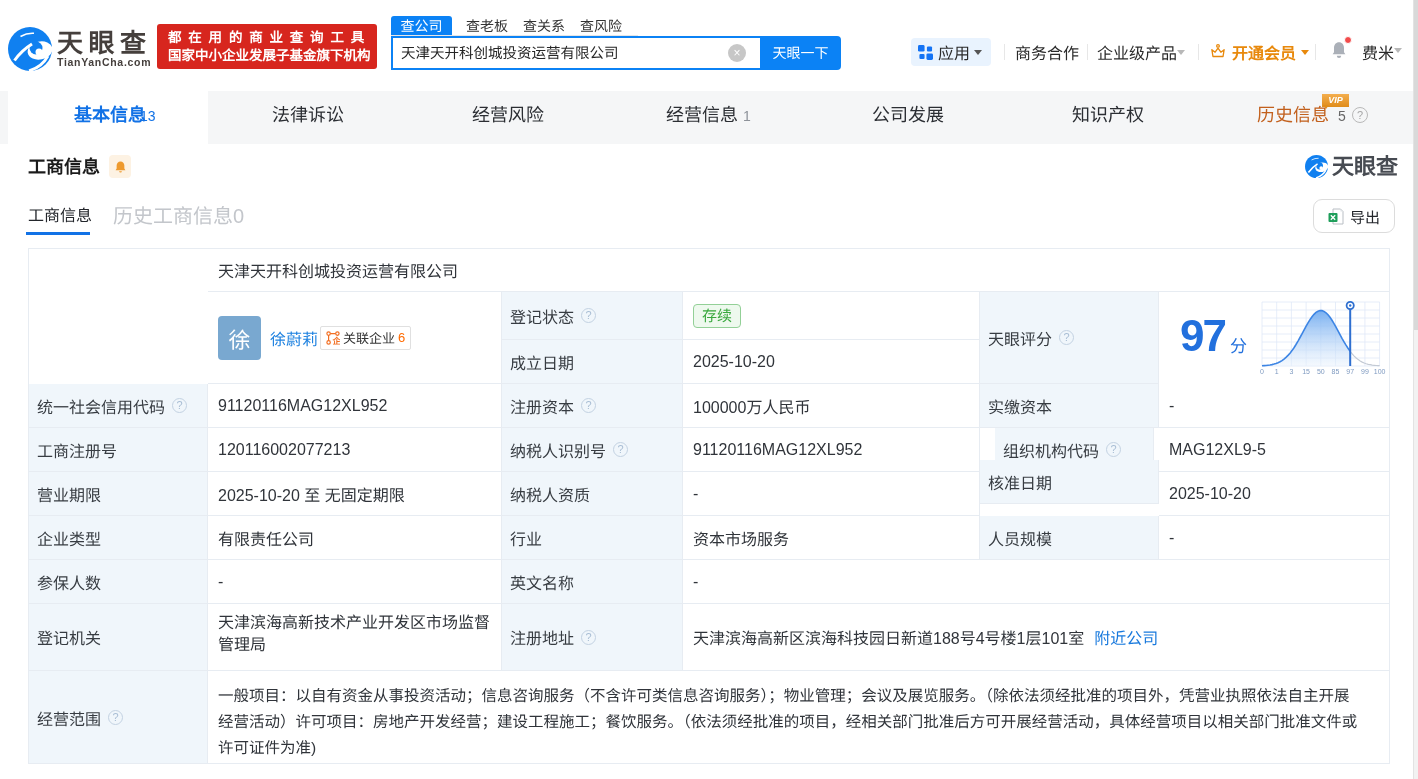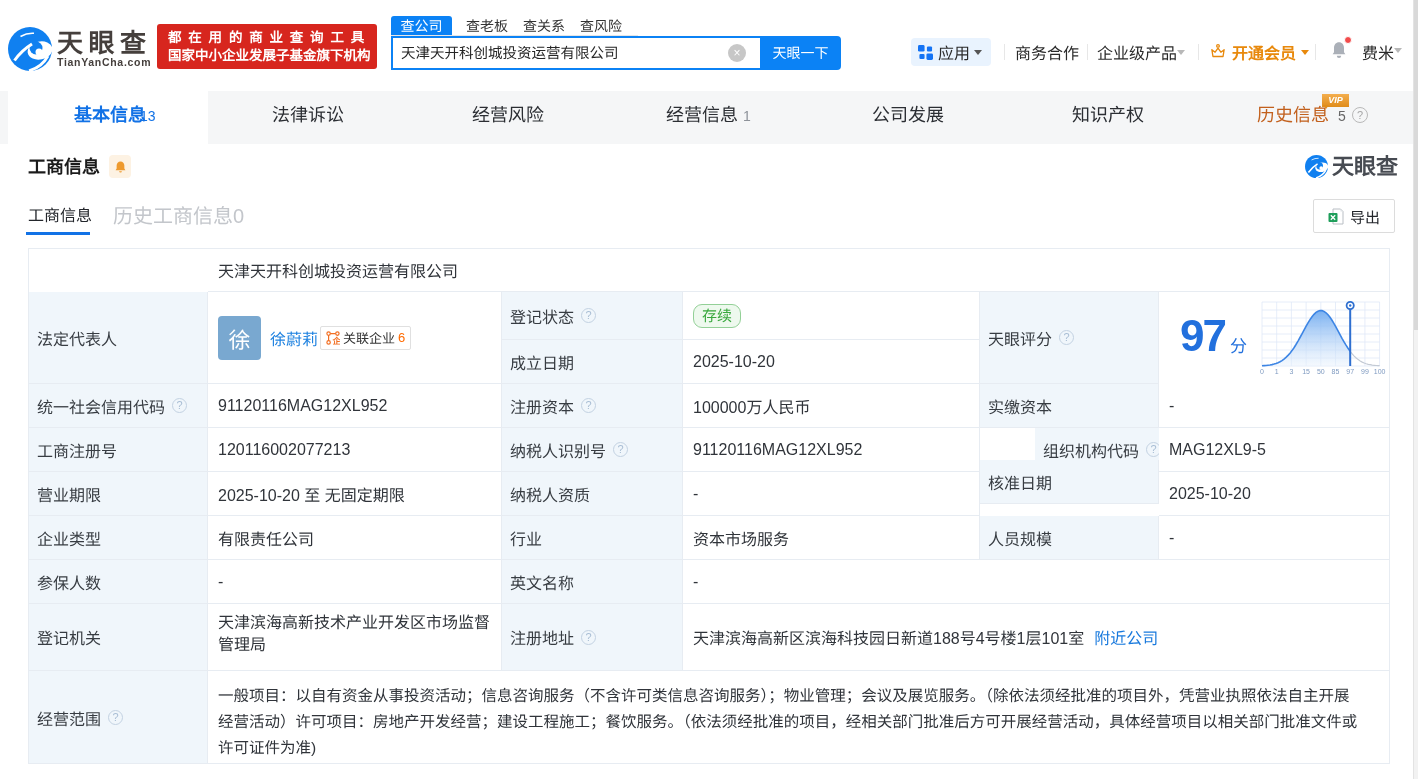--- a/index.html
+++ b/index.html
@@ -113,75 +113,74 @@
  <path d="M6.5,33.5 Q13.5,23.5 24,17" stroke="#fff" stroke-width="3" fill="none"></path>
  <path d="M12.5,9.5 Q19,5.8 26,6.3" stroke="#fff" stroke-width="1.5" fill="none"></path>
  <path d="M21,43.7 Q33.5,40.5 40,29" stroke="#fff" stroke-width="2.7" fill="none"></path>
 </svg>
 <div class="a" style="left:1332px;top:156px;font-size:22px;font-weight:bold;color:#474b52;line-height:22px">天眼查</div>
 
 <div class="a" style="left:28px;top:207px;font-size:16px;color:#23262b;line-height:18px">工商信息</div>
 <div class="a" style="left:113px;top:207px;font-size:20px;color:#c3c6cb;line-height:18px">历史工商信息0</div>
 <div class="a" style="left:26px;top:232px;width:64px;height:3px;background:#1272e6"></div>
 
-<div class="a flex" style="left:1313px;top:199px;width:82px;height:34px;border:1px solid #dcdcdc;border-radius:2px;background:#fff;justify-content:center;gap:6px">
+<div class="a flex" style="left:1313px;top:199px;width:82px;height:34px;border:1px solid #dcdcdc;border-radius:9px;background:#fff;justify-content:center;gap:6px">
  <svg width="16" height="17" viewBox="0 0 16 17">
   <path d="M5 1 L12.5 1 L15 3.5 L15 16 L5 16 Z" fill="#fff" stroke="#b9bec4" stroke-width="1"></path>
   <path d="M12.5 1 L12.5 3.5 L15 3.5 Z" fill="#dde1e5"></path>
   <rect x="0.5" y="5" width="9" height="9" rx="1" fill="#1e9e5a"></rect>
   <path d="M2.8 7.2 L7.2 11.8 M7.2 7.2 L2.8 11.8" stroke="#fff" stroke-width="1.3"></path>
  </svg>
  <span style="font-size:15px;color:#23262b">导出</span>
 </div>
 
 <style>
 #tb{position:absolute;left:28px;top:248px;width:1362px;height:516px;border:1px solid #e7ecf2;font-size:16px;overflow:hidden}
 #tb .lc{background:#f0f6fb;color:#373c42;display:flex;align-items:center;padding-left:8px;gap:7px;border-right:1px solid #e7ecf2;border-bottom:1px solid #e7ecf2}
 #tb .vc{background:#fff;color:#30343a;display:flex;align-items:center;padding-left:10px;border-right:1px solid #e7ecf2;border-bottom:1px solid #e7ecf2}
 </style>
 <div id="tb">
 <div class="a vc" style="left:179px;top:0px;width:1183px;height:43px">天津天开科创城投资运营有限公司</div>
-<div class="a lc" style="left:0px;top:43px;width:179px;height:92px">法定代表人</div>
 <div class="a vc" style="left:179px;top:43px;width:294px;height:92px;gap:9px">
 <div style="width:43px;height:44px;background:#79a8d0;border-radius:4px;color:#fff;font-size:22px;display:flex;align-items:center;justify-content:center">徐</div>
 <span style="color:#1f82e0;font-size:16px">徐蔚莉</span>
 <span style="display:inline-flex;align-items:center;height:24px;border:1px solid #e0e0e0;border-radius:2px;padding:0 5px;gap:3px;background:#fff;margin-left:-7px">
 <svg width="14" height="14" viewBox="0 0 14 14">
           <circle cx="2.6" cy="2.6" r="1.7" fill="none" stroke="#f26e21" stroke-width="1.2"></circle>
           <circle cx="2.6" cy="11.4" r="1.7" fill="none" stroke="#f26e21" stroke-width="1.2"></circle>
           <circle cx="11.4" cy="2.6" r="1.7" fill="none" stroke="#f26e21" stroke-width="1.2"></circle>
           <path d="M2.6 4.3 L2.6 9.7 M4.3 2.6 L9.7 2.6" stroke="#f26e21" stroke-width="1.2"></path>
           <text x="6.5" y="13.2" font-size="8.5" font-weight="bold" fill="#f26e21" font-family="sans-serif">企</text>
         </svg>
 <span style="font-size:13px;color:#333">关联企业</span>
         <span style="font-size:13px;color:#ff6a00">6</span>
       </span>
 </div>
 <div class="a lc" style="left:473px;top:43px;width:181px;height:48px">登记状态<span class="q">?</span></div>
 <div class="a vc" style="left:654px;top:43px;width:297px;height:48px">
-      <span style="display:inline-block;height:24px;line-height:22px;border:1px solid #93d097;background:#eef9ee;border-radius:9px;color:#39a83e;font-size:15px;padding:0 8px">存续</span>
+      <span style="display:inline-block;height:24px;line-height:22px;border:1px solid #93d097;background:#eef9ee;border-radius:4px;color:#39a83e;font-size:15px;padding:0 8px">存续</span>
     </div>
 <div class="a lc" style="left:473px;top:91px;width:181px;height:44px">成立日期</div>
 <div class="a vc" style="left:654px;top:91px;width:297px;height:44px">2025-10-20</div>
 <div class="a lc" style="left:951px;top:43px;width:179px;height:92px">天眼评分<span class="q">?</span></div>
 <div class="a" style="left:1130px;top:43px;width:232px;height:92px;background:#fff">
 <span class="a" style="left:21px;top:21px;font-size:44px;font-weight:bold;color:#2270dd;letter-spacing:-2px;line-height:46px">97</span>
 <span class="a" style="left:71px;top:40px;font-size:17px;color:#2270dd">分</span>
 </div>
 <div class="a lc" style="left:0px;top:135px;width:179px;height:44px">统一社会信用代码<span class="q">?</span></div>
 <div class="a vc" style="left:179px;top:135px;width:294px;height:44px">91120116MAG12XL952</div>
 <div class="a lc" style="left:473px;top:135px;width:181px;height:44px">注册资本<span class="q">?</span></div>
 <div class="a vc" style="left:654px;top:135px;width:297px;height:44px">100000万人民币</div>
 <div class="a lc" style="left:951px;top:135px;width:179px;height:44px">实缴资本</div>
 <div class="a vc" style="left:1130px;top:135px;width:232px;height:44px">-</div>
 <div class="a lc" style="left:0px;top:179px;width:179px;height:44px">工商注册号</div>
 <div class="a vc" style="left:179px;top:179px;width:294px;height:44px">120116002077213</div>
 <div class="a lc" style="left:473px;top:179px;width:181px;height:44px">纳税人识别号<span class="q">?</span></div>
 <div class="a vc" style="left:654px;top:179px;width:297px;height:44px">91120116MAG12XL952</div>
-<div class="a lc" style="left:1006px;top:179px;width:159px;height:44px">组织机构代码<span class="q">?</span></div>
+<div class="a lc" style="left:966px;top:179px;width:159px;height:44px">组织机构代码<span class="q">?</span></div>
 <div class="a vc" style="left:1130px;top:179px;width:232px;height:44px">MAG12XL9-5</div>
 <div class="a lc" style="left:0px;top:223px;width:179px;height:44px">营业期限</div>
 <div class="a vc" style="left:179px;top:223px;width:294px;height:44px">2025-10-20 至 无固定期限</div>
 <div class="a lc" style="left:473px;top:223px;width:181px;height:44px">纳税人资质</div>
 <div class="a vc" style="left:654px;top:223px;width:297px;height:44px">-</div>
 <div class="a lc" style="left:951px;top:211px;width:179px;height:44px">核准日期</div>
 <div class="a vc" style="left:1130px;top:223px;width:232px;height:44px">2025-10-20</div>
 <div class="a lc" style="left:0px;top:267px;width:179px;height:44px">企业类型</div>
 <div class="a vc" style="left:179px;top:267px;width:294px;height:44px">有限责任公司</div>
 <div class="a vc" style="left:654px;top:267px;width:297px;height:44px">资本市场服务</div>

